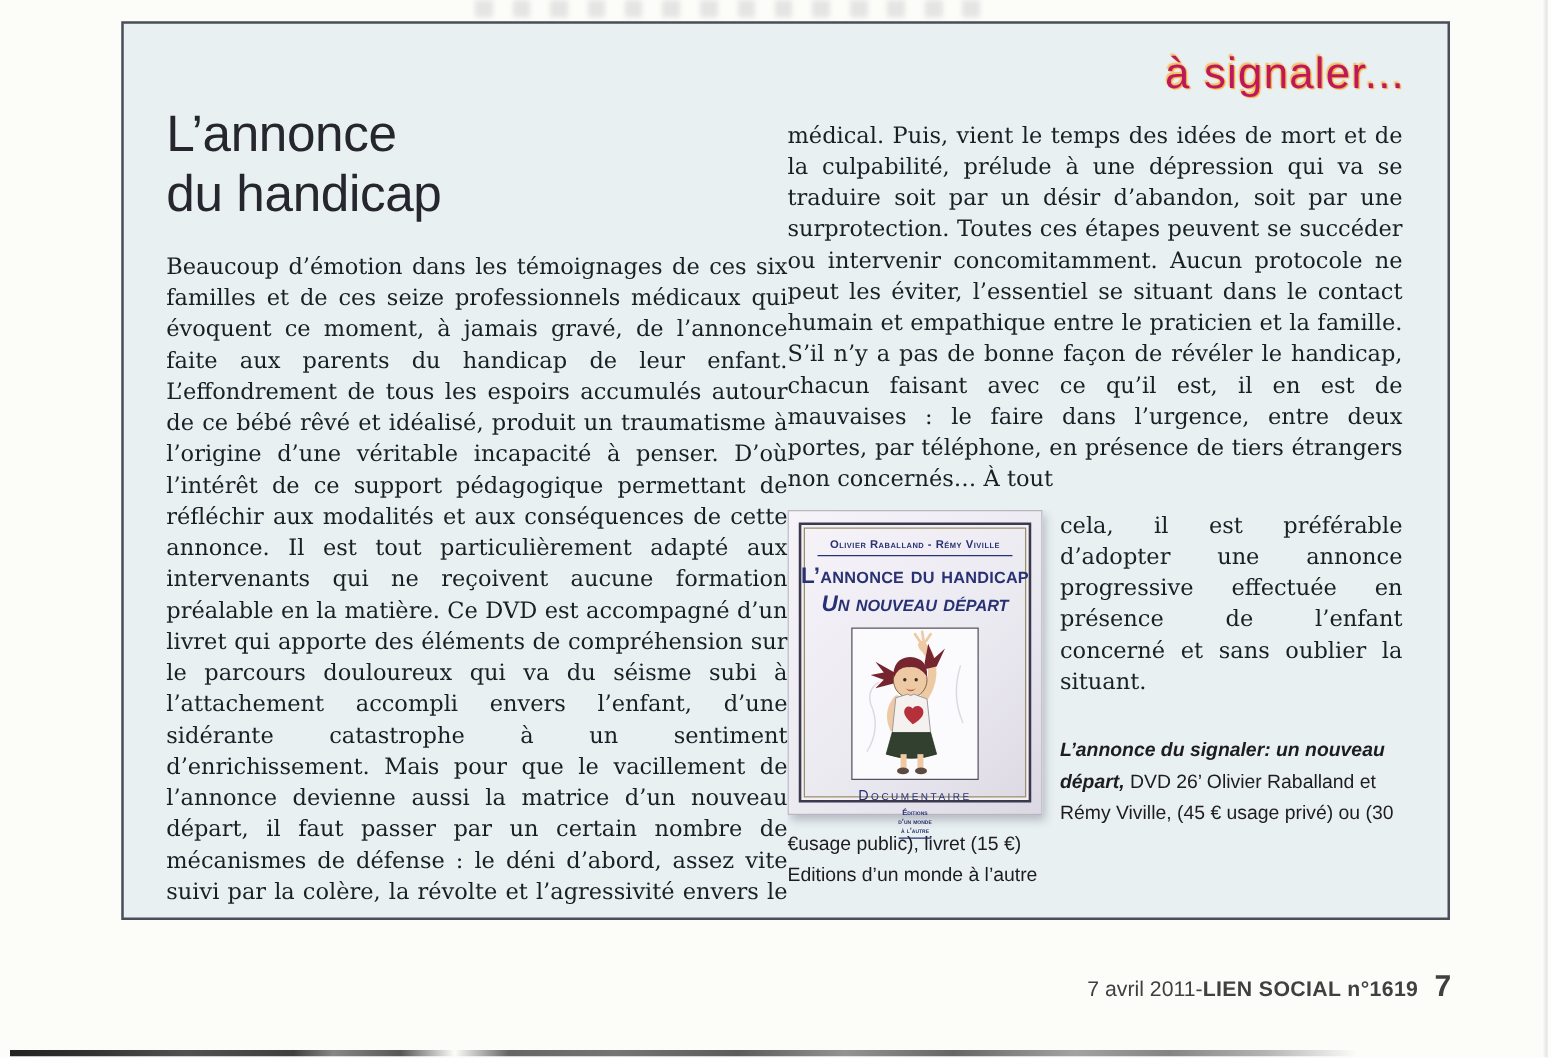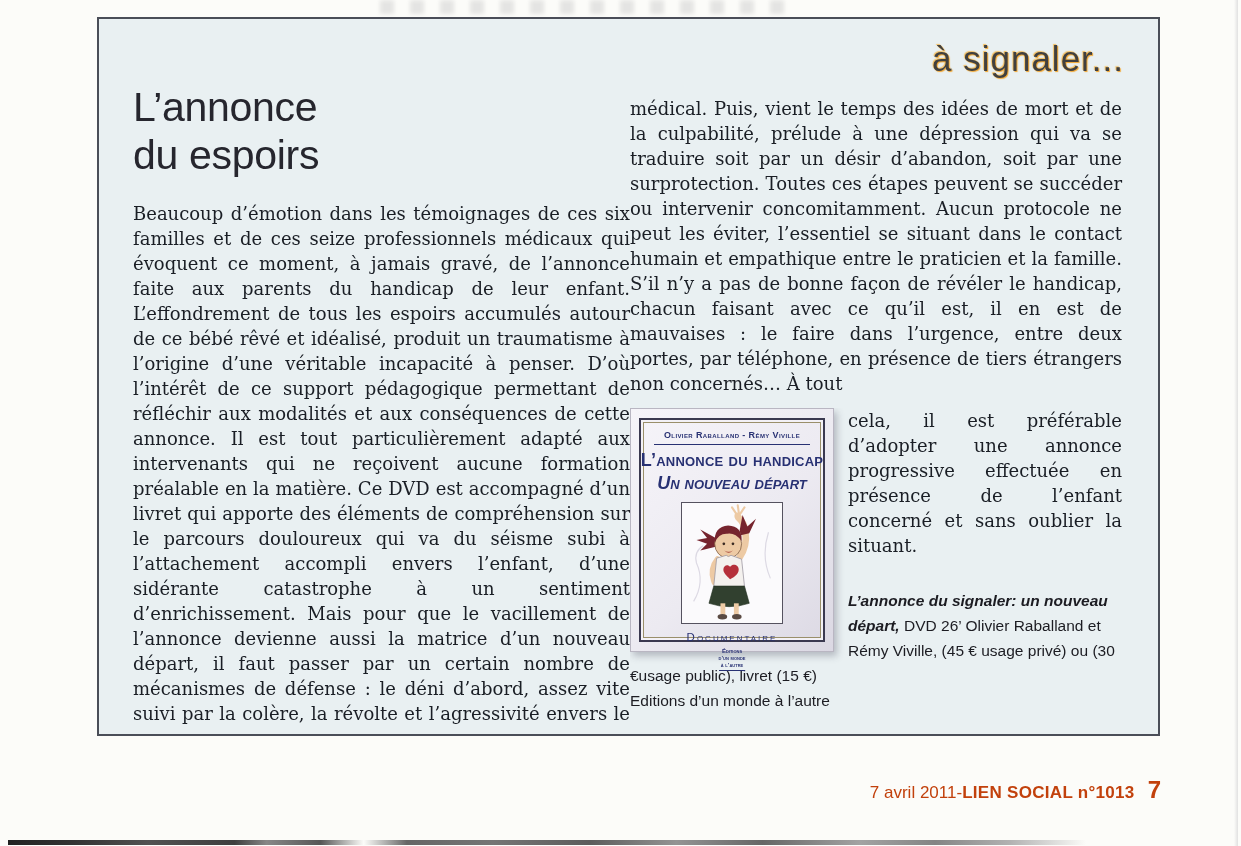--- a/index.html
+++ b/index.html
@@ -20,21 +20,21 @@
   
   .panel {
     position:absolute; left:97px; top:17px; width:1063px; height:719px;
     background:#e9f0f2;
     border:2px solid #4a4e58;
     overflow:hidden;
   }
 
   .section-label {
     position:absolute; top:22px; right:34px;
-    font-size:35px; line-height:1; color:#404040; font-weight:400;
+    font-size:35px; line-height:1; color:#be185d; font-weight:400;
     text-shadow:1px 1px 1px #f2a52c, -1px -1px 1px rgba(245,181,69,.85);
     letter-spacing:1px;
   }
 
   .columns { display:flex; padding:0 34px; }
   .col-left  { width:497px; }
   .col-right { width:492px; padding-top:77px; }
 
   h1.article-title {
     margin-top:64px;
@@ -98,21 +98,21 @@
 
   .caption {
     margin-top:30px;
     font-size:15.5px; line-height:25px; color:#1c1c22;
   }
   .caption-title { font-weight:700; font-style:italic; }
 
   
   .footer {
     position:absolute; top:776px; right:80px;
-    font-size:17px; color:#c2410c; display:flex; align-items:baseline;
+    font-size:17px; color:#404040; display:flex; align-items:baseline;
   }
   .footer .mag { font-weight:700; letter-spacing:.3px; }
   .footer .pagenum { font-weight:700; font-size:24px; margin-left:13px; }
 
   
   .scan-bar {
     position:absolute; bottom:1px; left:8px; width:1078px; height:5px; opacity:.9;
     background:linear-gradient(90deg,
       #0a0a0a 0%, #1c1c1c 6%, #3f3f3f 13%, #2a2a2a 21%, #7a7a7a 24%,
       #444 29%, rgba(0,0,0,0) 33%, #555 37%, #666 45%, #4a4a4a 54%,
@@ -133,21 +133,21 @@
 
   <div class="panel">
 
     <div class="section-label">à signaler...</div>
 
     <div class="columns">
 
       <div class="col-left">
         <h1 class="article-title">
           <span>L’annonce</span><br>
-          <span>du espoirs</span>
+          <span>du handicap</span>
         </h1>
         <p class="body-text">Beaucoup d’émotion dans les témoignages de ces six familles et de ces seize professionnels médicaux qui évoquent ce moment, à jamais gravé, de l’annonce faite aux parents du handicap de leur enfant. L’effondrement de tous les espoirs accumulés autour de ce bébé rêvé et idéalisé, produit un traumatisme à l’origine d’une véritable incapacité à penser. D’où l’intérêt de ce support pédagogique permettant de réfléchir aux modalités et aux conséquences de cette annonce. Il est tout particulièrement adapté aux intervenants qui ne reçoivent aucune formation préalable en la matière. Ce DVD est accompagné d’un livret qui apporte des éléments de compréhension sur le parcours douloureux qui va du séisme subi à l’attachement accompli envers l’enfant, d’une sidérante catastrophe à un sentiment d’enrichissement. Mais pour que le vacillement de l’annonce devienne aussi la matrice d’un nouveau départ, il faut passer par un certain nombre de mécanismes de défense : le déni d’abord, assez vite suivi par la colère, la révolte et l’agressivité envers le corps</p>
       </div>
 
       <div class="col-right">
         <p class="body-text">médical. Puis, vient le temps des idées de mort et de la culpabilité, prélude à une dépression qui va se traduire soit par un désir d’abandon, soit par une surprotection. Toutes ces étapes peuvent se succéder ou intervenir concomitamment. Aucun protocole ne peut les éviter, l’essentiel se situant dans le contact humain et empathique entre le praticien et la famille. S’il n’y a pas de bonne façon de révéler le handicap, chacun faisant avec ce qu’il est, il en est de mauvaises : le faire dans l’urgence, entre deux portes, par téléphone, en présence de tiers étrangers non concernés… À tout</p>
 
         <div class="cover-row">
 
           <div class="dvd-card">
@@ -211,19 +211,19 @@
 
         </div>
       </div>
 
     </div>
   </div>
 
   <div class="footer">
     <span>7 avril 2011</span>
       <span> - </span>
-      <span class="mag">LIEN SOCIAL n°1013</span>
+      <span class="mag">LIEN SOCIAL n°1619</span>
       <span class="pagenum">7</span>
   </div>
 
   <div class="scan-bar"></div>
 
 </div>
 
 </body></html>

